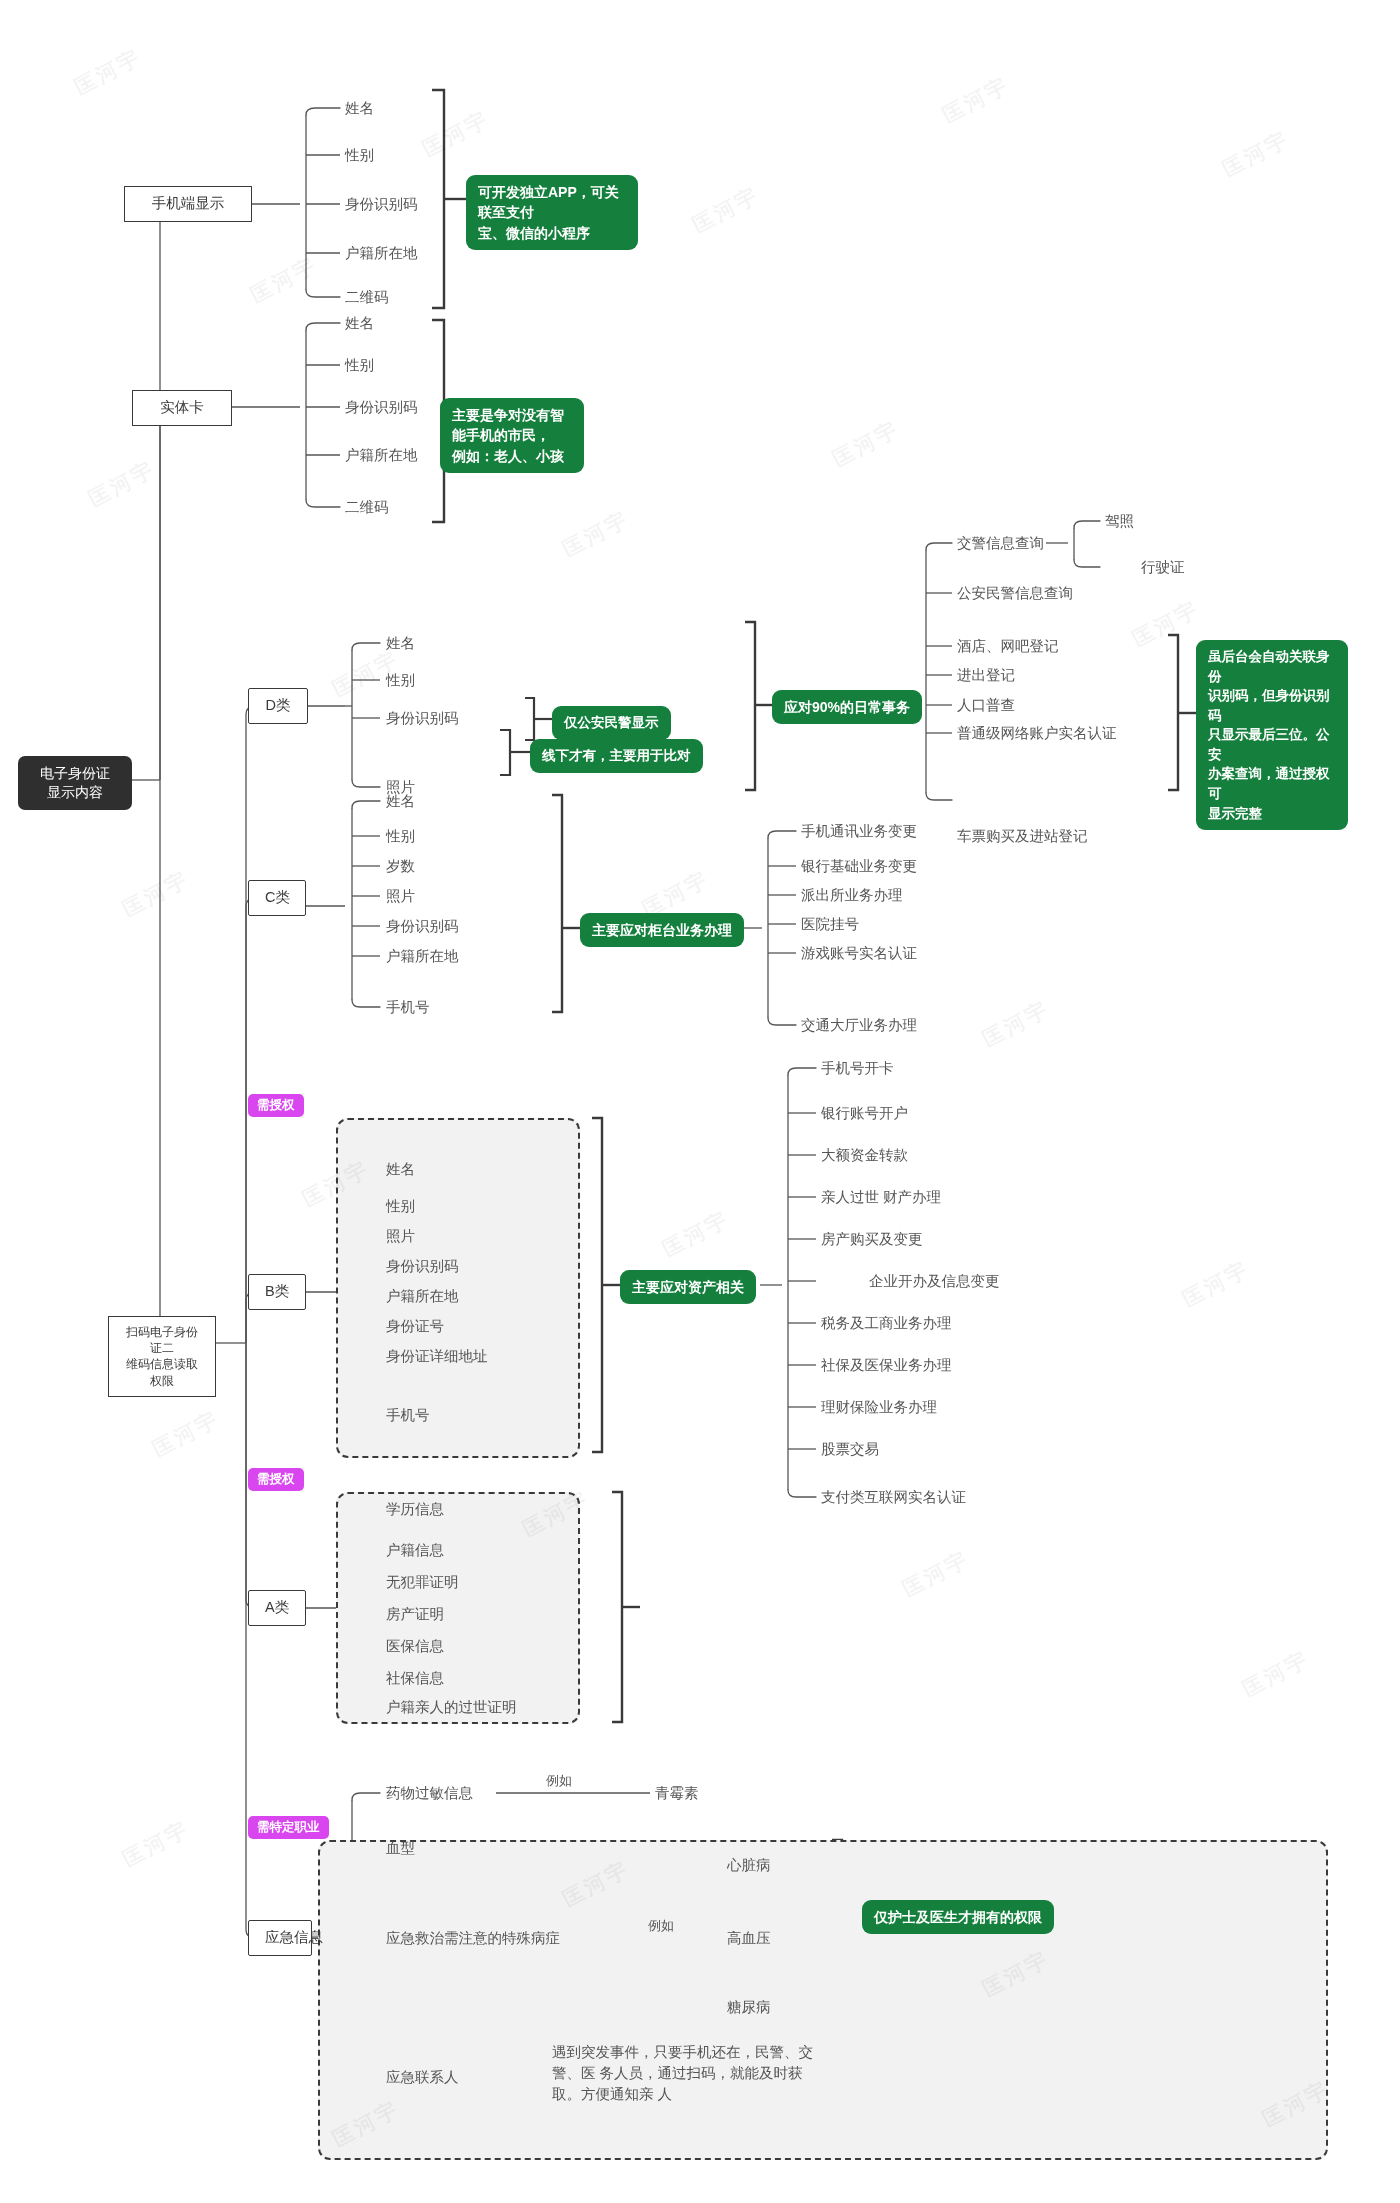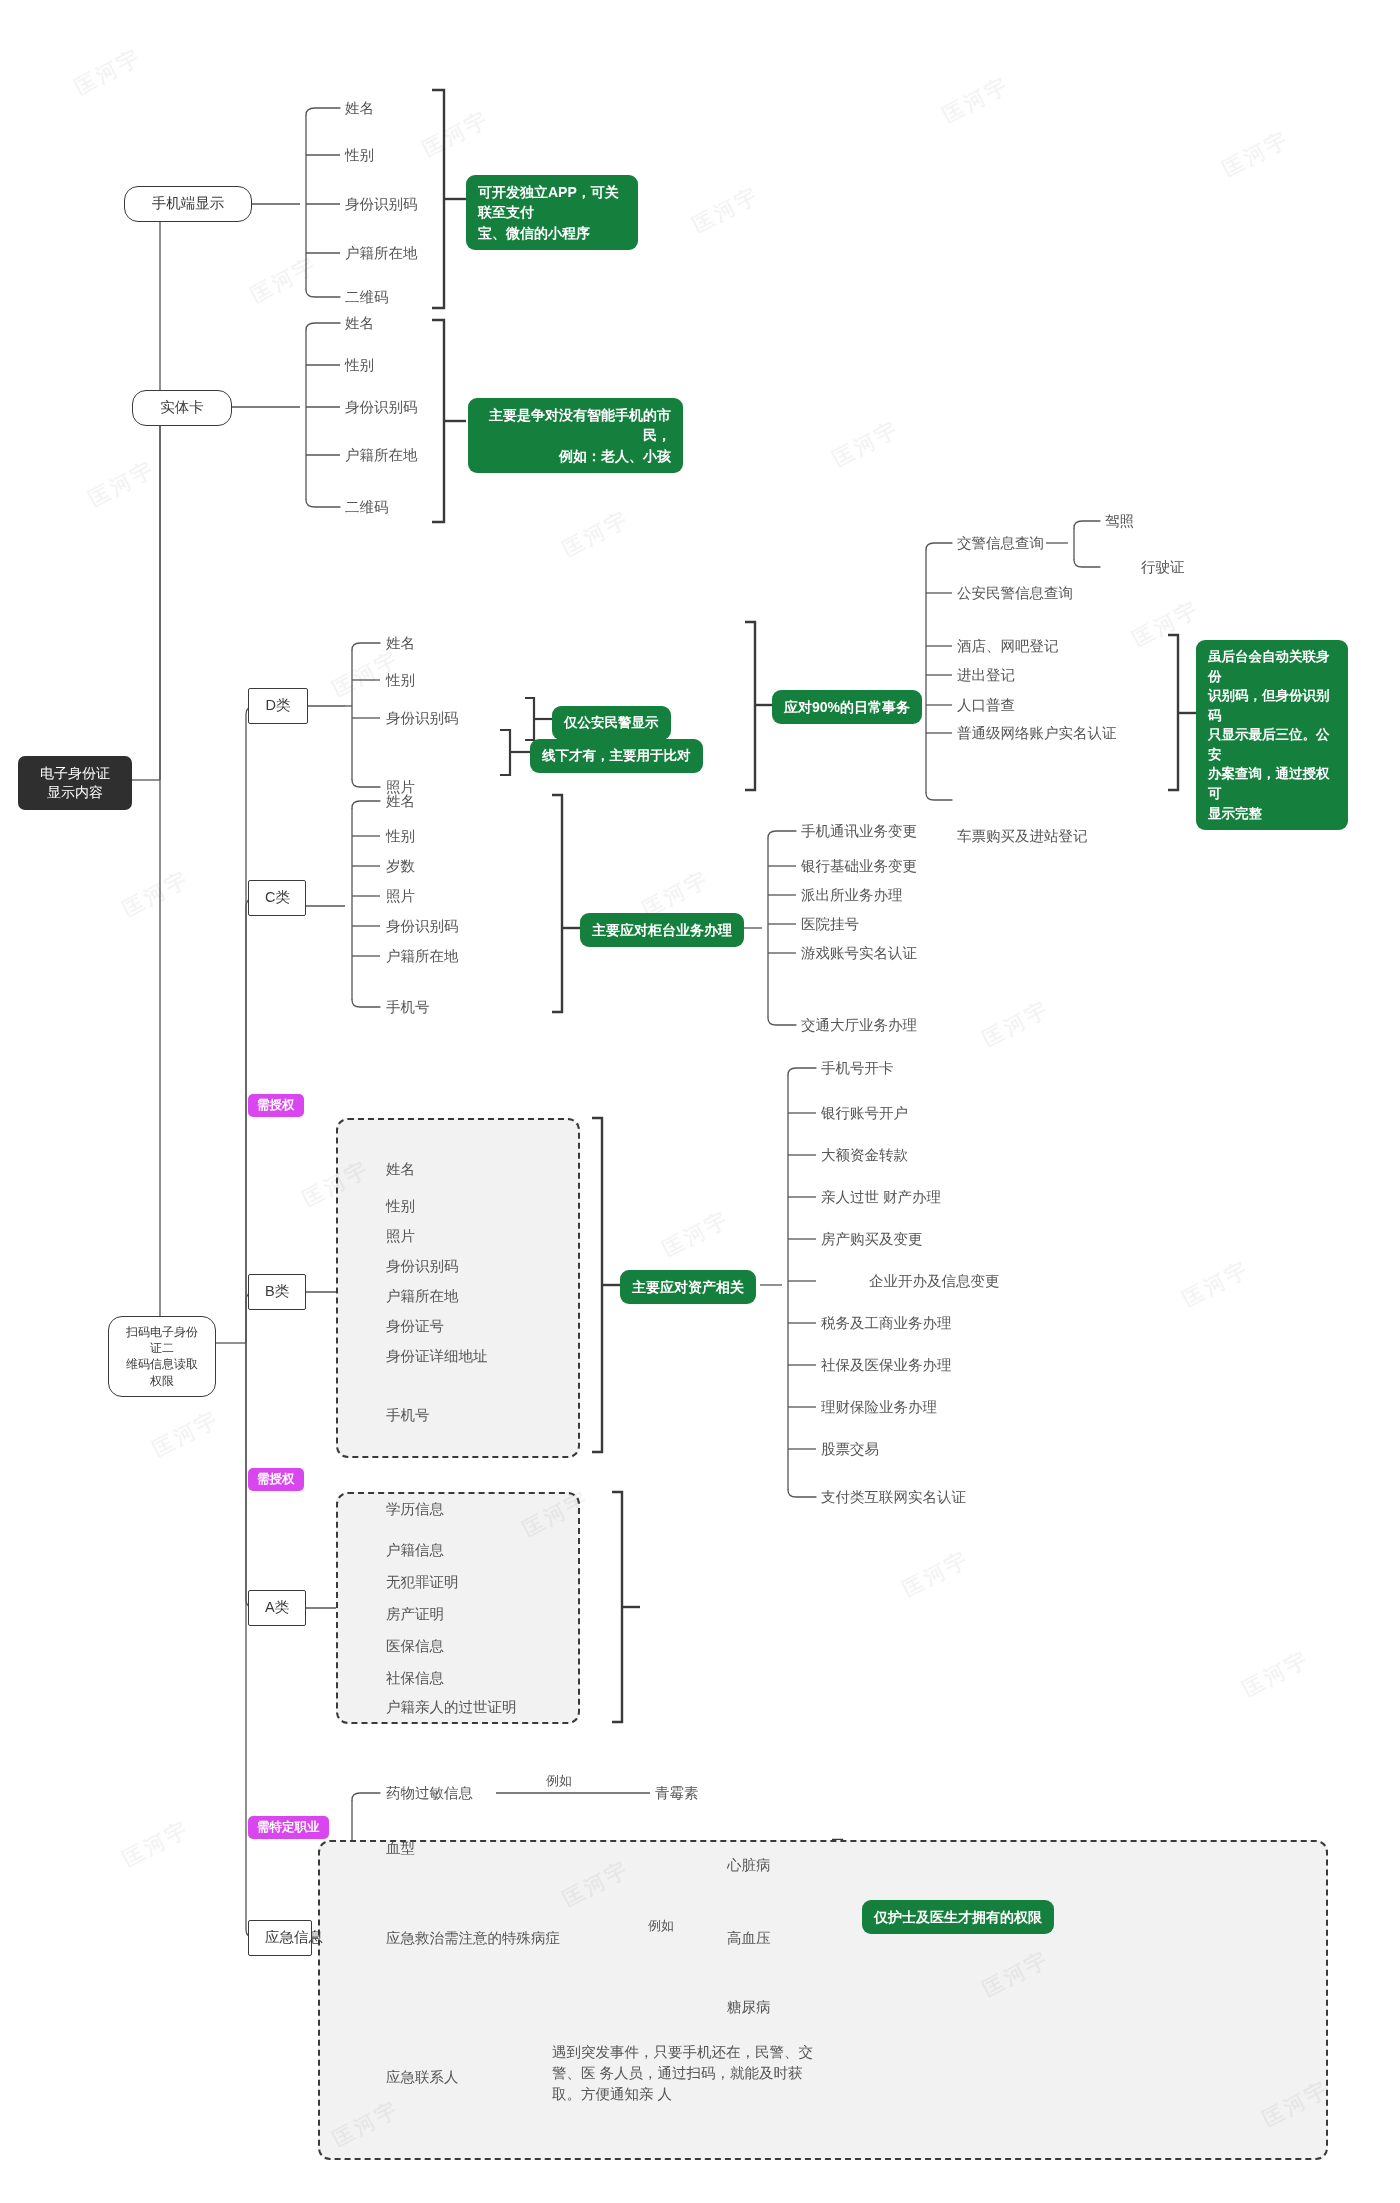--- a/index.html
+++ b/index.html
@@ -31,21 +31,21 @@
     border-radius:7px;
     padding:8px 10px;
     font-size:14px;
     text-align:center;
     white-space:pre-line;
   }
   
   .boxr{
     background:#fff;
     border:1.6px solid #3a3a3a;
-    border-radius:14px;
+    border-radius:0;
     padding:7px 15px;
     font-size:14.5px;
     text-align:center;
     white-space:pre-line;
   }
   
   .boxs{
     background:#fff;
     border:1.6px solid #3a3a3a;
     border-radius:2px;
@@ -347,21 +347,21 @@
   <div class="node leaf" style="left:345px; top:288px;">二维码</div>
   <div class="node note" style="left:466px; top:175px; width:172px;">可开发独立APP，可关联至支付
 宝、微信的小程序</div>
 
   <div class="node boxr" style="left:132px; top:390px; width:100px;">实体卡</div>
   <div class="node leaf" style="left:345px; top:314px;">姓名</div>
   <div class="node leaf" style="left:345px; top:356px;">性别</div>
   <div class="node leaf" style="left:345px; top:398px;">身份识别码</div>
   <div class="node leaf" style="left:345px; top:446px;">户籍所在地</div>
   <div class="node leaf" style="left:345px; top:498px;">二维码</div>
-  <div class="node note" style="left:468px; top:398px; width:215px;text-align:right;">主要是争对没有智能手机的市民，
+  <div class="node note" style="left:440px; top:398px; width:144px;">主要是争对没有智能手机的市民，
 例如：老人、小孩</div>
 
   <div class="node boxs" style="left:248px; top:688px; width:60px;">D类</div>
   <div class="node leaf" style="left:386px; top:634px;">姓名</div>
   <div class="node leaf" style="left:386px; top:671px;">性别</div>
   <div class="node leaf" style="left:386px; top:709px;">身份识别码</div>
   <div class="node leaf" style="left:386px; top:778px;">照片</div>
   <div class="node note small" style="left:552px; top:706px;">仅公安民警显示</div>
   <div class="node note small" style="left:530px; top:739px;">线下才有，主要用于比对</div>
   <div class="node note" style="left:772px; top:690px;">应对90%的日常事务</div>

